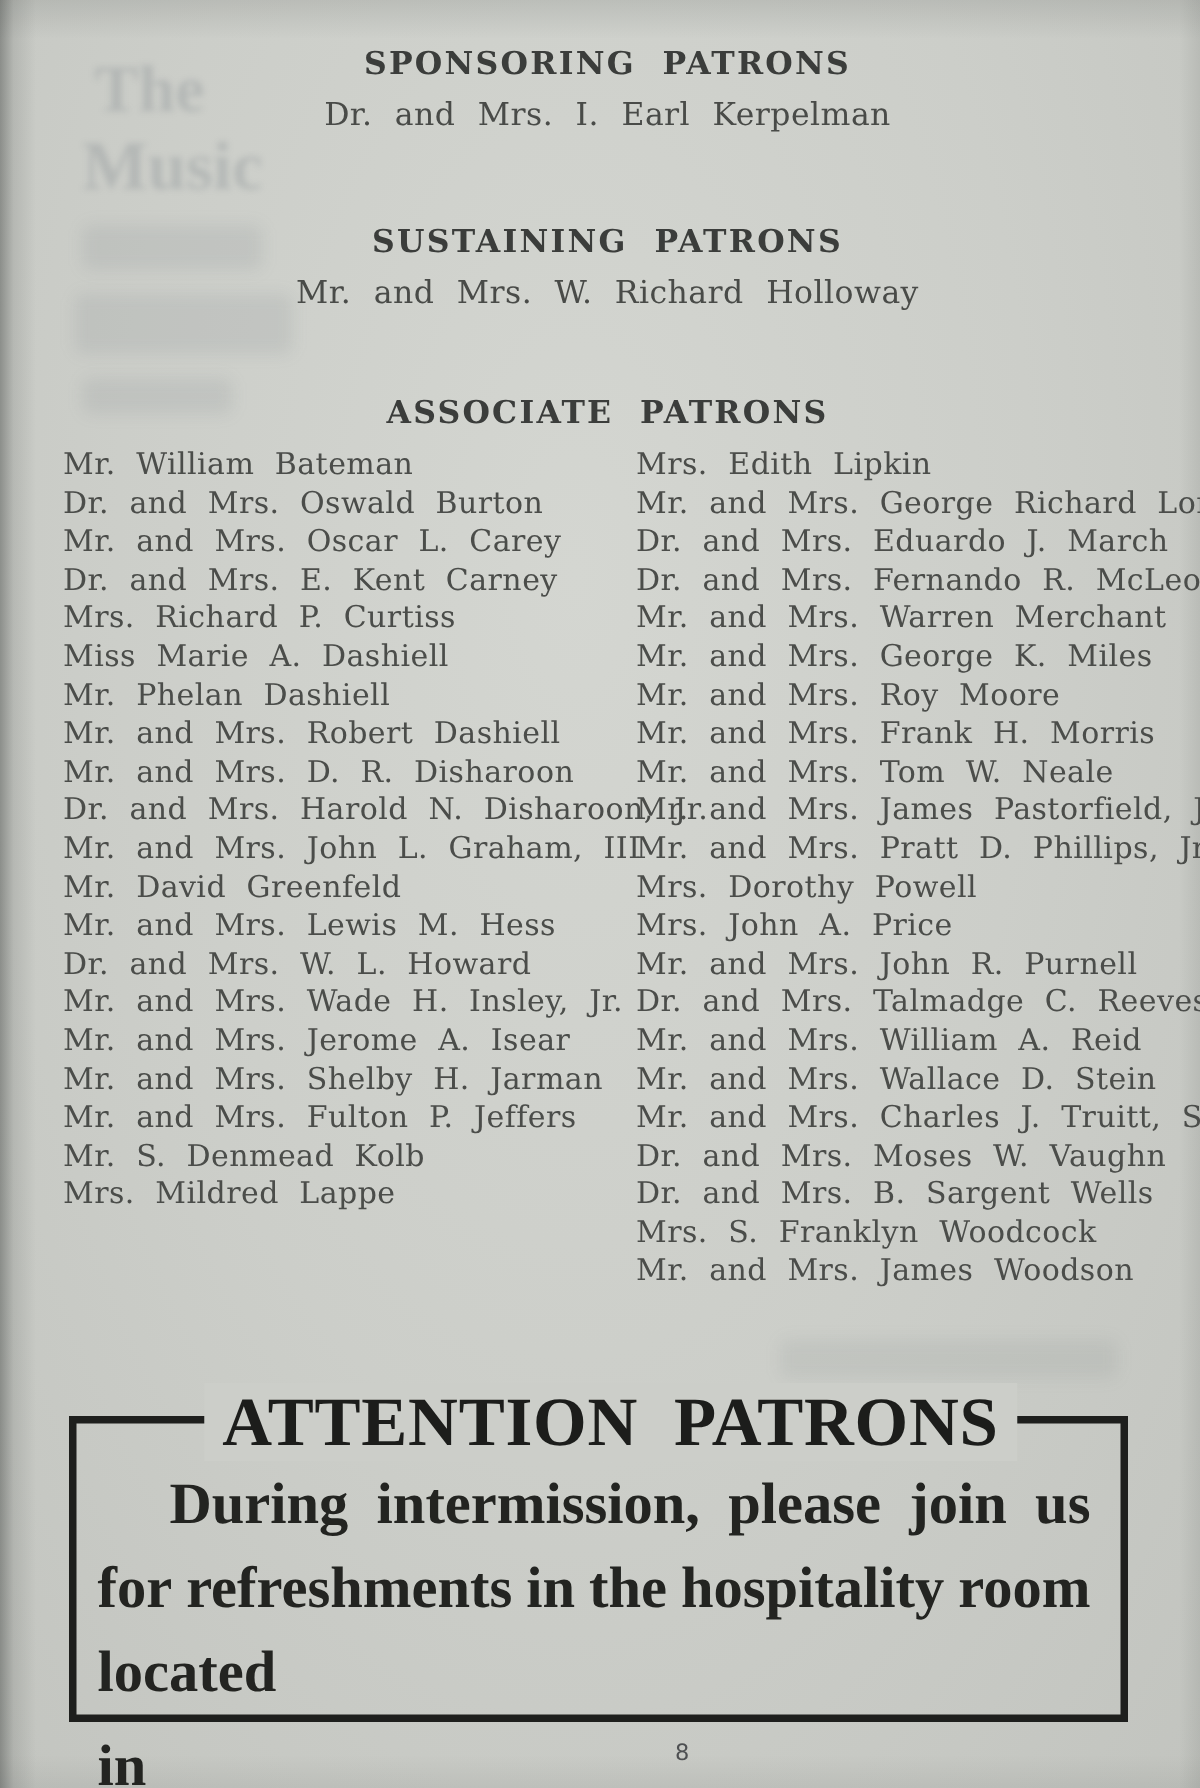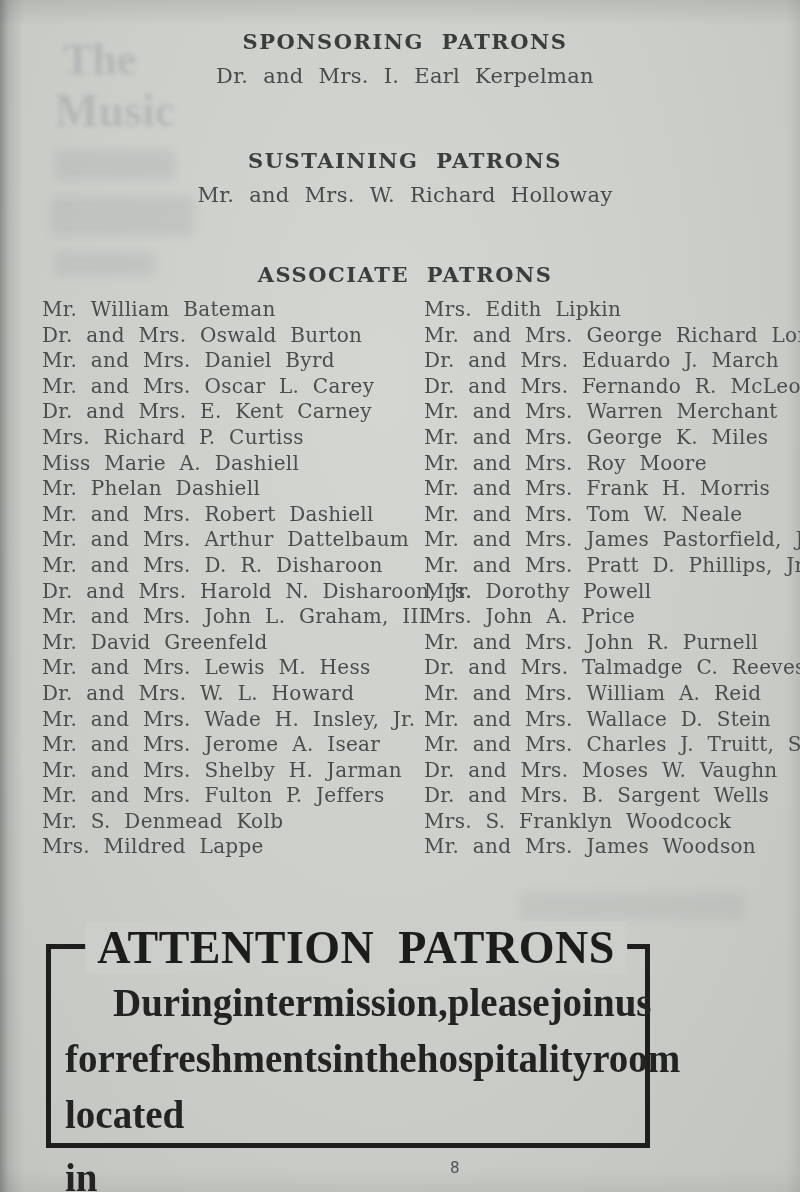--- a/index.html
+++ b/index.html
@@ -41,21 +41,21 @@
 
   .name-col{position:absolute;top:297px;}
   .col-left{left:42px;}
   .col-right{left:424px;}
   .name-row{
     font-size:20px;line-height:25.6px;color:#4b4d4a;
     letter-spacing:0.3px;word-spacing:7px;white-space:nowrap;
   }
 
   .attention-box{
-    position:absolute;left:46px;top:944px;width:604px;height:204px;
+    position:absolute;left:46px;top:944px;width:706px;height:204px;
     box-sizing:border-box;border:5px solid #1e1f1d;
     padding:30px 20px 0 14px;
   }
   .attention-title{
     position:absolute;top:-27px;left:50%;transform:translateX(calc(-50% + 8px));
     background:#cccec9;padding:0 12px;white-space:nowrap;
     font-family:"Liberation Serif",serif;font-weight:bold;font-size:46px;
     letter-spacing:0.5px;word-spacing:12px;color:#1c1d1b;line-height:52px;
   }
   .a-line{
@@ -90,28 +90,26 @@
   <div class="center-line single-name n-sponsoring">Dr. and Mrs. I. Earl Kerpelman</div>
 
   <div class="center-line group-heading h-sustaining">SUSTAINING PATRONS</div>
   <div class="center-line single-name n-sustaining">Mr. and Mrs. W. Richard Holloway</div>
 
   <div class="center-line group-heading h-associate">ASSOCIATE PATRONS</div>
 
   <div class="name-col col-left">
       <div class="name-row">Mr. William Bateman</div>
       <div class="name-row">Dr. and Mrs. Oswald Burton</div>
-      <div class="name-row">Mr. and Mrs. Daniel Byrd</div>
       <div class="name-row">Mr. and Mrs. Oscar L. Carey</div>
       <div class="name-row">Dr. and Mrs. E. Kent Carney</div>
       <div class="name-row">Mrs. Richard P. Curtiss</div>
       <div class="name-row">Miss Marie A. Dashiell</div>
       <div class="name-row">Mr. Phelan Dashiell</div>
       <div class="name-row">Mr. and Mrs. Robert Dashiell</div>
-      <div class="name-row">Mr. and Mrs. Arthur Dattelbaum</div>
       <div class="name-row">Mr. and Mrs. D. R. Disharoon</div>
       <div class="name-row">Dr. and Mrs. Harold N. Disharoon, Jr.</div>
       <div class="name-row">Mr. and Mrs. John L. Graham, III</div>
       <div class="name-row">Mr. David Greenfeld</div>
       <div class="name-row">Mr. and Mrs. Lewis M. Hess</div>
       <div class="name-row">Dr. and Mrs. W. L. Howard</div>
       <div class="name-row">Mr. and Mrs. Wade H. Insley, Jr.</div>
       <div class="name-row">Mr. and Mrs. Jerome A. Isear</div>
       <div class="name-row">Mr. and Mrs. Shelby H. Jarman</div>
       <div class="name-row">Mr. and Mrs. Fulton P. Jeffers</div>

